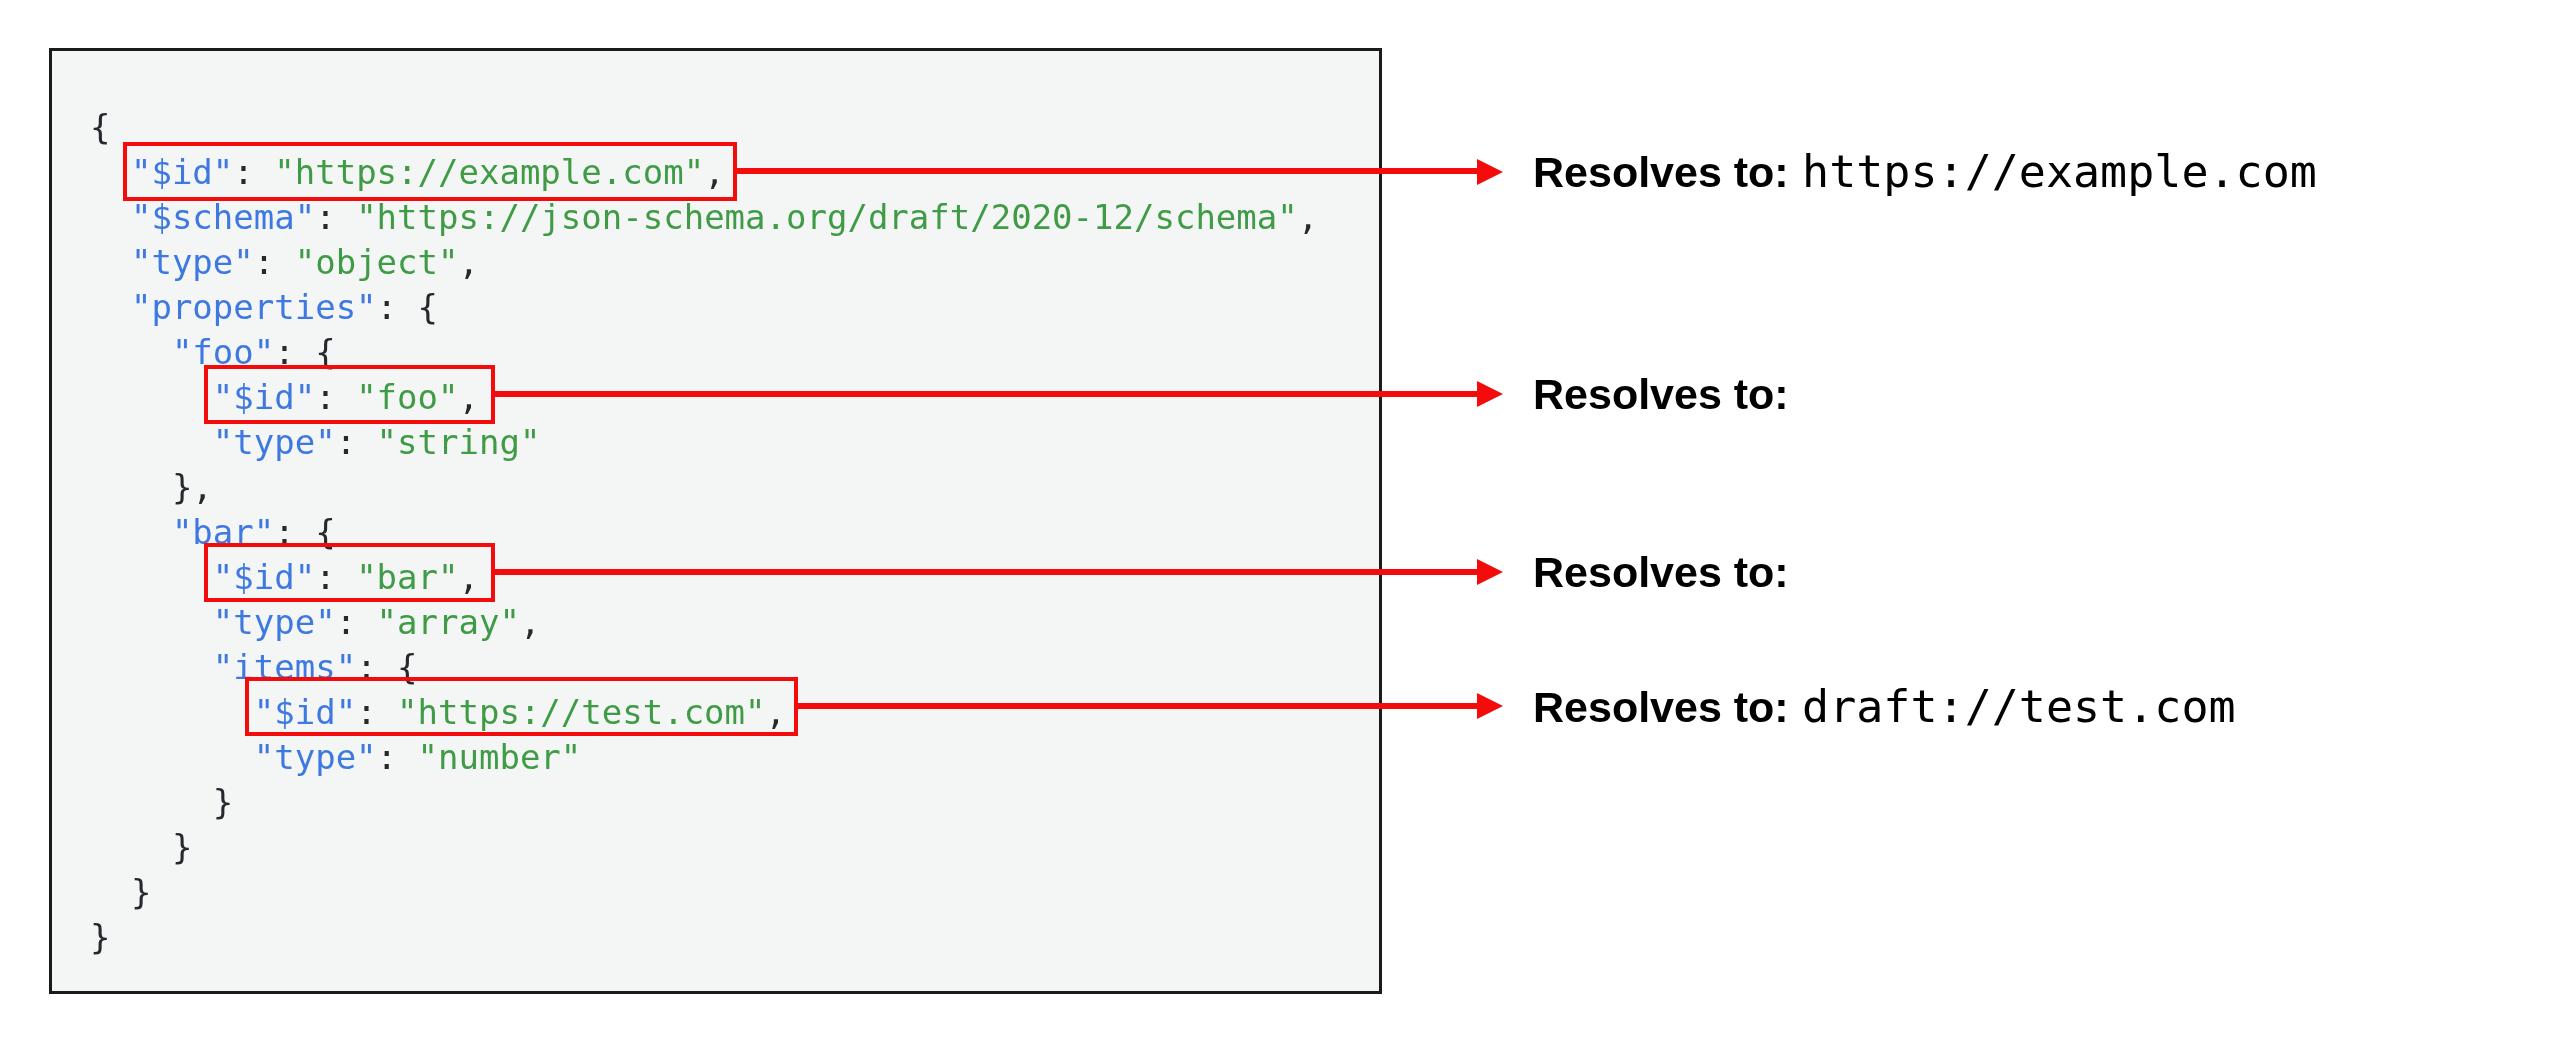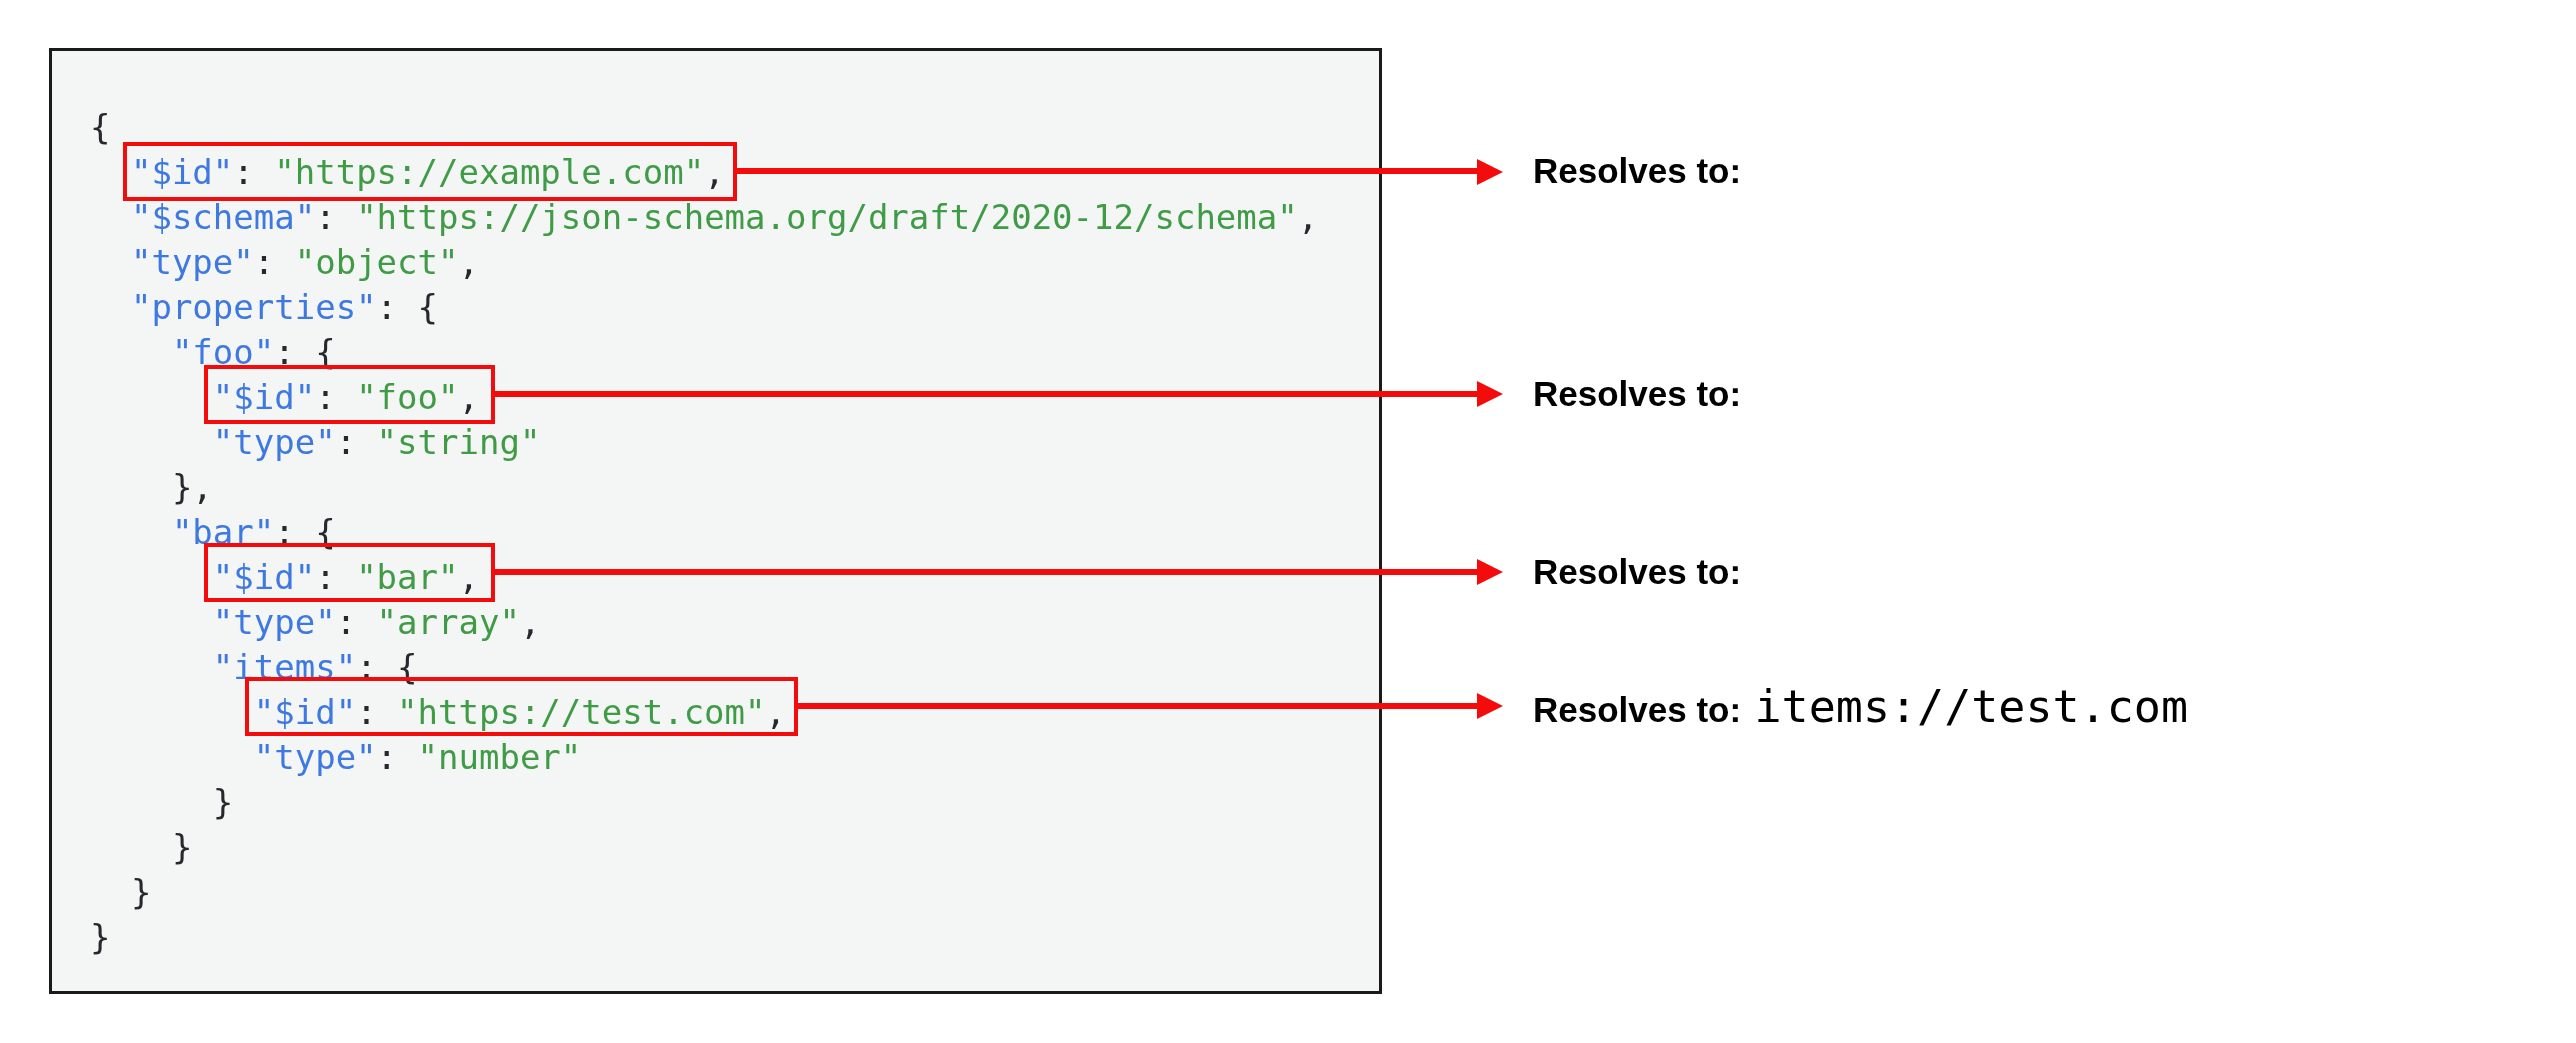--- a/index.html
+++ b/index.html
@@ -48,21 +48,21 @@
     border-bottom:13px solid transparent;
     border-left:26px solid var(--red);
   }
   .annotation-row{
     position:absolute;left:1533px;transform:translateY(-50%);
     display:flex;align-items:baseline;gap:13.4px;white-space:nowrap;
     color:var(--ann);z-index:2;
   }
   .ann-label{
     font-family:"Liberation Sans",sans-serif;
-    font-weight:700;font-size:35px;
+    font-weight:700;font-size:43px;
   }
   .ann-url{
     font-family:"DejaVu Sans Mono","Liberation Mono",monospace;
     font-size:45px;font-weight:400;
   }
 </style>
 </head>
 <body>
 
 <div class="stage">
@@ -85,30 +85,31 @@
         <div class="code-line">        <span class="tok-k">"type"</span><span class="tok-p">: </span><span class="tok-s">"number"</span></div>
         <div class="code-line">      <span class="tok-p">}</span></div>
         <div class="code-line">    <span class="tok-p">}</span></div>
         <div class="code-line">  <span class="tok-p">}</span></div>
         <div class="code-line"><span class="tok-p">}</span></div>
       </div>
   </div>
 
   <div class="annotation-row" style="top: 171px;">
     <span class="ann-label">Resolves to:</span>
+    <span class="ann-url">https://example.com</span>
   </div>
   <div class="annotation-row" style="top: 394px;">
     <span class="ann-label">Resolves to:</span>
   </div>
   <div class="annotation-row" style="top: 572px;">
     <span class="ann-label">Resolves to:</span>
   </div>
   <div class="annotation-row" style="top: 706px;">
     <span class="ann-label">Resolves to:</span>
-    <span class="ann-url">items://test.com</span>
+    <span class="ann-url">draft://test.com</span>
   </div>
 <div class="red-box" style="left: 123px; top: 142px; width: 614px; height: 59px;"></div>
     <div class="arrow-shaft" style="left: 735px; top: 168px; width: 743px;"></div>
     <div class="arrow-head" style="left: 1477px; top: 159px;"></div>
     <div class="red-box" style="left: 204px; top: 365px; width: 291px; height: 59px;"></div>
     <div class="arrow-shaft" style="left: 493px; top: 391px; width: 986px;"></div>
     <div class="arrow-head" style="left: 1477px; top: 381px;"></div>
     <div class="red-box" style="left: 204px; top: 543px; width: 291px; height: 59px;"></div>
     <div class="arrow-shaft" style="left: 493px; top: 569px; width: 986px;"></div>
     <div class="arrow-head" style="left: 1477px; top: 559px;"></div>

